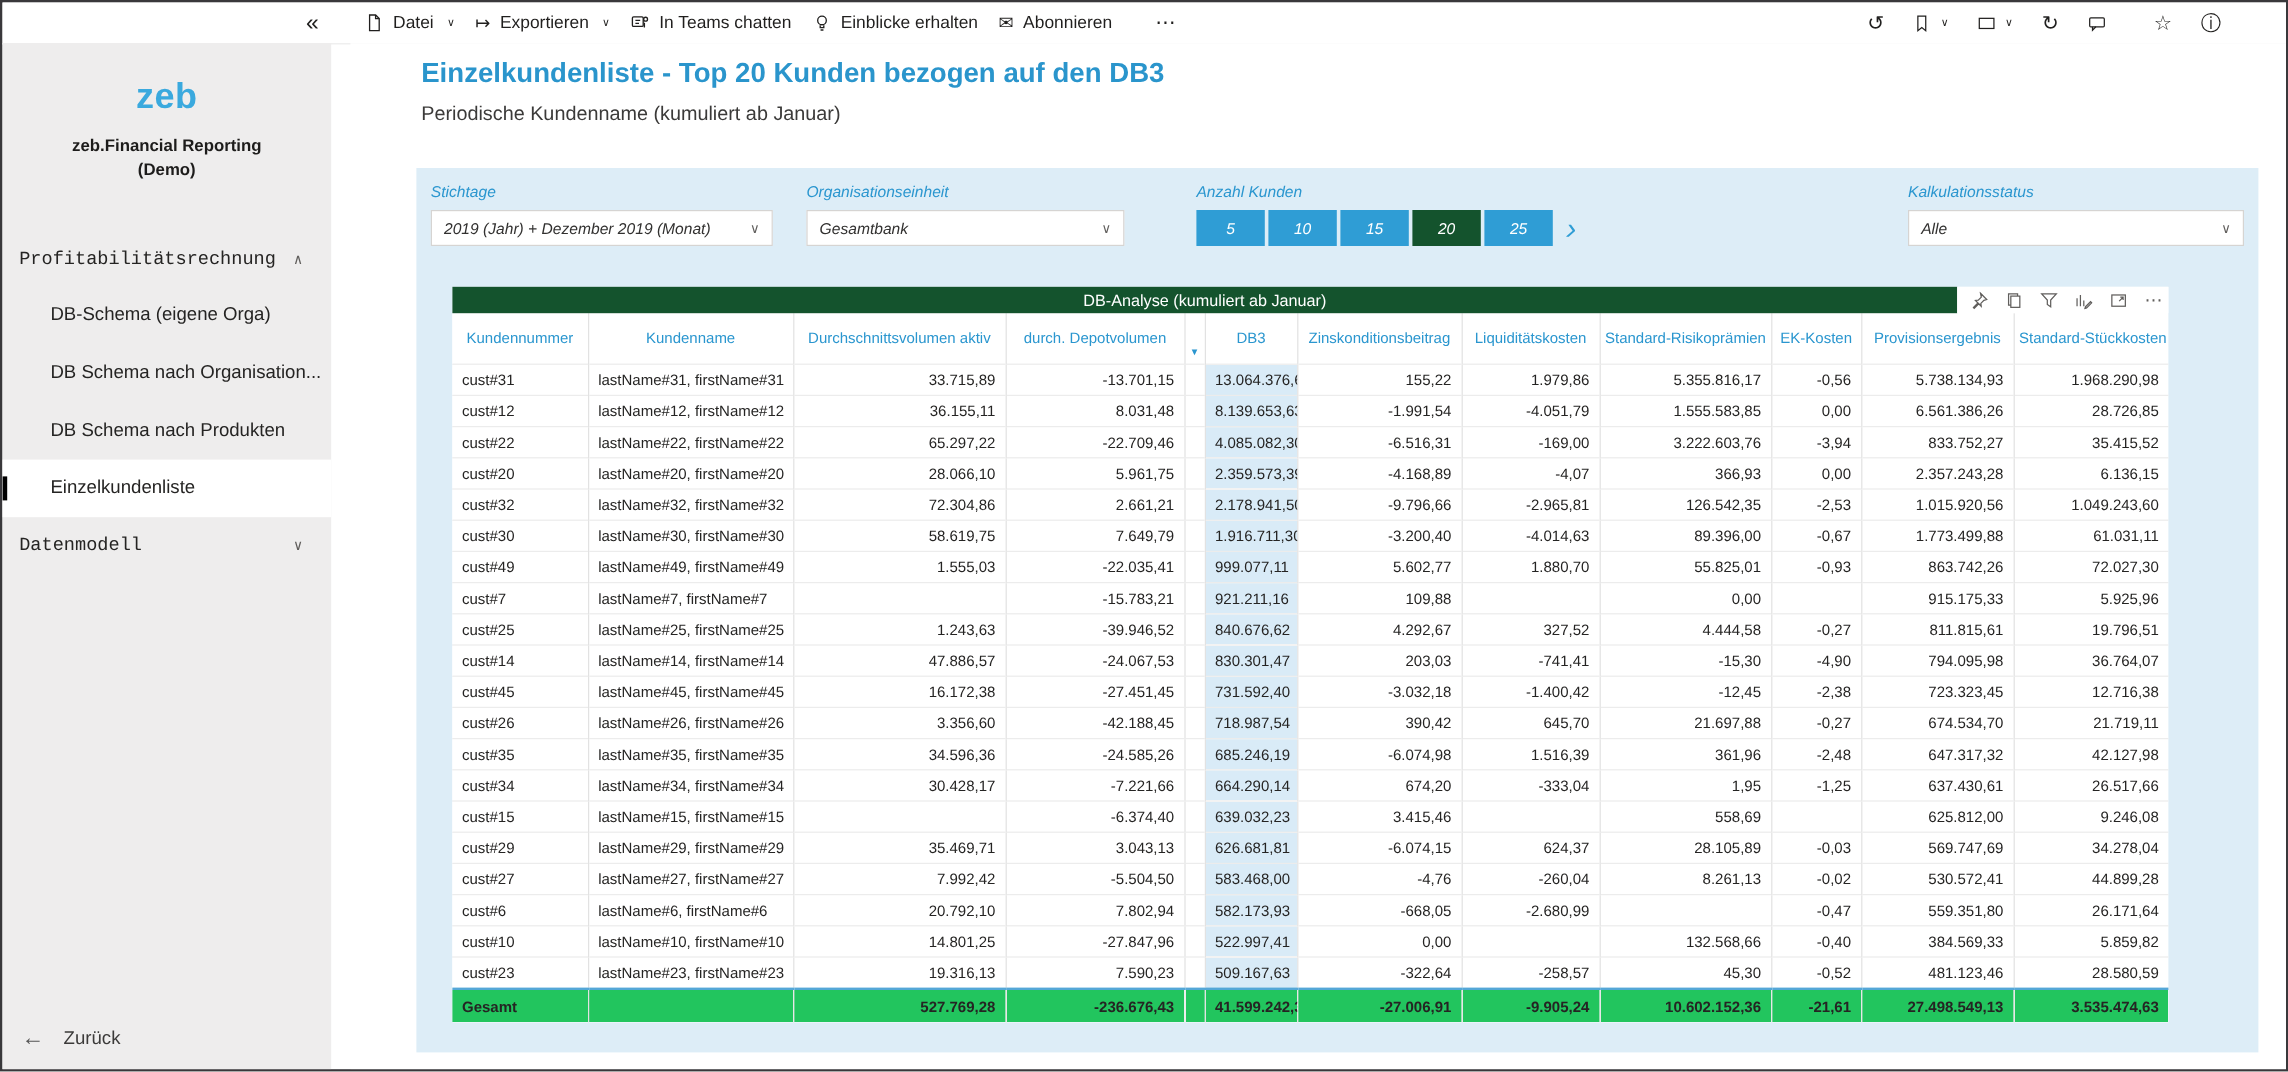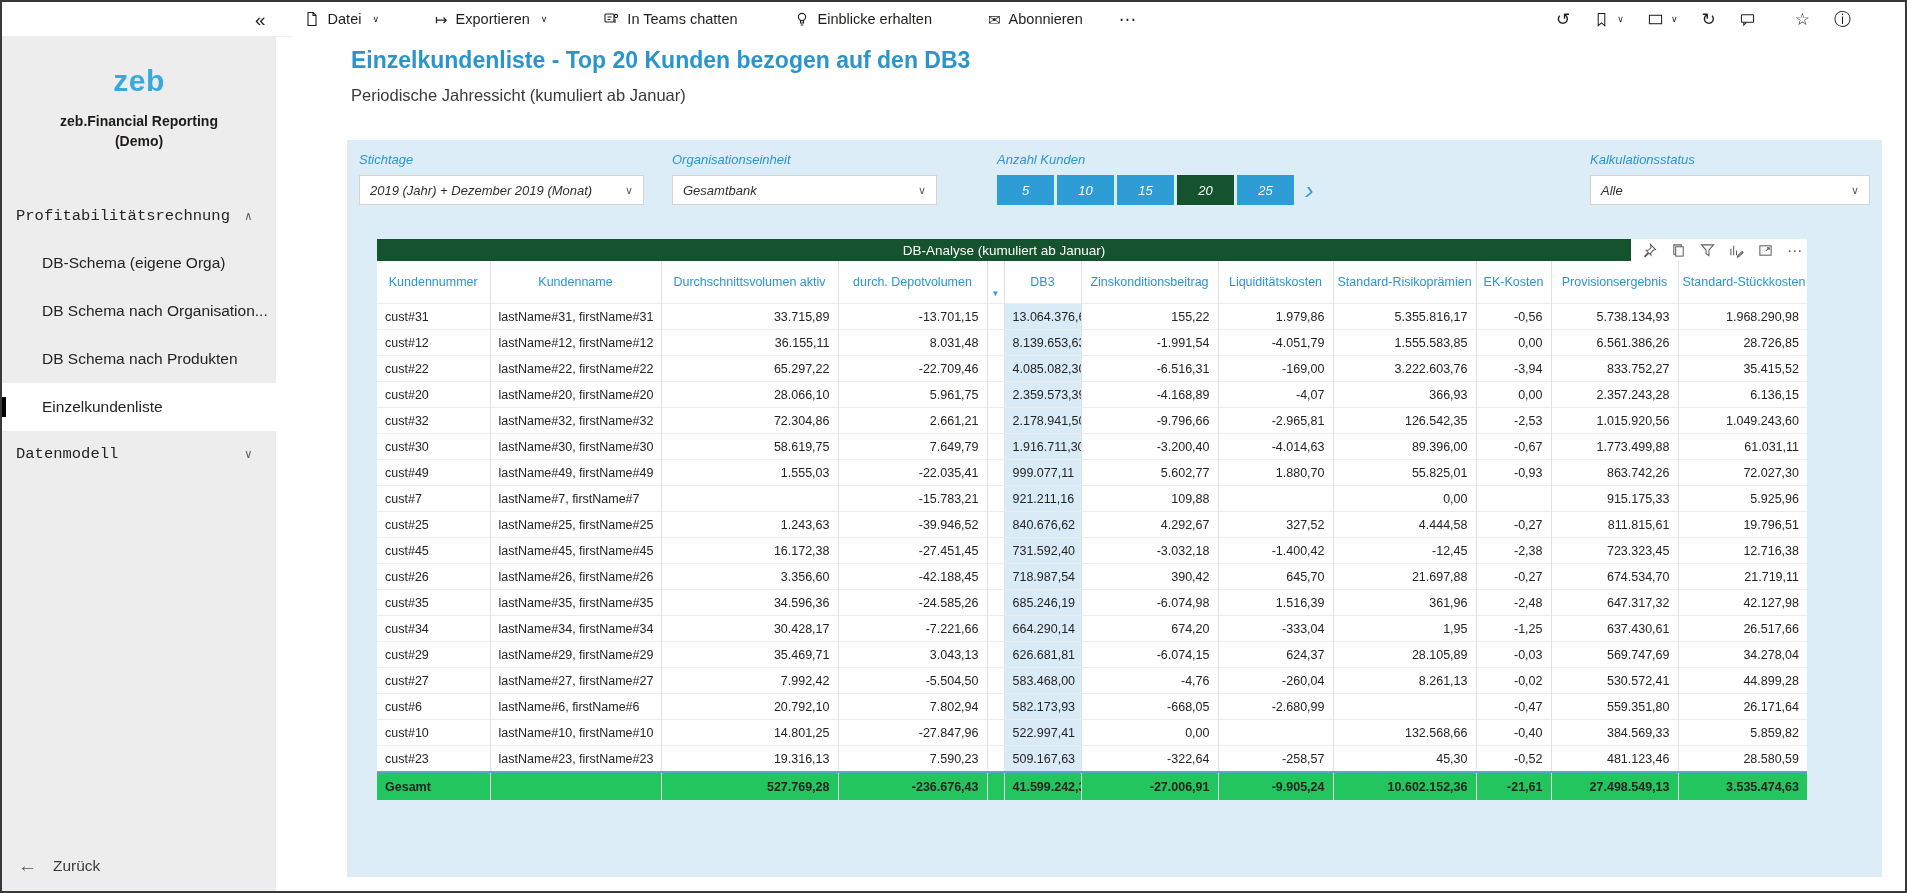--- a/index.html
+++ b/index.html
@@ -1,21 +1,21 @@
 <!DOCTYPE html>
 <html><head>
 <meta charset="utf-8">
 <style>
   html,body{margin:0;padding:0;background:#c9c9c9;font-family:"Liberation Sans","DejaVu Sans",sans-serif;}
   .window{position:relative;width:1907px;height:893px;border:2px solid #39383b;box-sizing:border-box;background:#fff;overflow:hidden;}
 
   
   .topbar{position:absolute;left:0;top:0;right:0;height:34px;background:#fff;border-bottom:1px solid #ececec;display:flex;align-items:center;font-size:14.5px;color:#201f1e;}
   .collapse{margin-left:253px;font-size:19px;line-height:1;cursor:pointer;color:#201f1e;}
-  .menu{display:flex;margin-left:38px;gap:56px;align-items:center;}
+  .menu{display:flex;margin-left:38px;gap:17px;align-items:center;}
   .tb-item{display:flex;align-items:center;gap:8px;cursor:pointer;white-space:nowrap;}
   .ic{display:inline-flex;align-items:center;justify-content:center;}
   .ic svg{width:16px;height:16px;display:block;}
   .glyph{font-size:15px;line-height:1;}
   .chev{font-size:9px;color:#201f1e;margin-left:3px;}
   .tb-more{margin-left:36px;font-size:17px;cursor:pointer;letter-spacing:2px;}
   .right-icons{position:absolute;right:54px;top:0;height:34px;display:flex;align-items:center;gap:24px;color:#201f1e;}
   .ri{display:flex;align-items:center;gap:5px;cursor:pointer;}
   .ri .glyph{font-size:17px;}
   .ri svg{width:15px;height:15px;display:block;}
@@ -184,21 +184,21 @@
         </div>
       </div>
     <div class="back">
       <span class="glyph">←</span>
       <span>Zurück</span>
     </div>
   </div>
 
   <div class="main">
     <div class="ptitle">Einzelkundenliste - Top 20 Kunden bezogen auf den DB3</div>
-    <div class="psub">Periodische Jahressicht (kumuliert ab Januar)</div>
+    <div class="psub">Periodische Kundenname (kumuliert ab Januar)</div>
 
     <div class="panel">
 
       <div class="fgroup" style="left:12px;width:285px;">
         <div class="flabel">Stichtage</div>
         <div class="dropdown">
           <span>2019 (Jahr) + Dezember 2019 (Monat)</span>
           <span class="dd-chev">∨</span>
         </div>
       </div>
@@ -430,20 +430,34 @@
                 <td class="sp"></td>
                 <td class="num db3">840.676,62</td>
                 <td class="num">4.292,67</td>
                 <td class="num">327,52</td>
                 <td class="num">4.444,58</td>
                 <td class="num">-0,27</td>
                 <td class="num">811.815,61</td>
                 <td class="num">19.796,51</td>
               </tr>
               <tr>
+                <td class="txt">cust#14</td>
+                <td class="txt">lastName#14, firstName#14</td>
+                <td class="num">47.886,57</td>
+                <td class="num">-24.067,53</td>
+                <td class="sp"></td>
+                <td class="num db3">830.301,47</td>
+                <td class="num">203,03</td>
+                <td class="num">-741,41</td>
+                <td class="num">-15,30</td>
+                <td class="num">-4,90</td>
+                <td class="num">794.095,98</td>
+                <td class="num">36.764,07</td>
+              </tr>
+              <tr>
                 <td class="txt">cust#45</td>
                 <td class="txt">lastName#45, firstName#45</td>
                 <td class="num">16.172,38</td>
                 <td class="num">-27.451,45</td>
                 <td class="sp"></td>
                 <td class="num db3">731.592,40</td>
                 <td class="num">-3.032,18</td>
                 <td class="num">-1.400,42</td>
                 <td class="num">-12,45</td>
                 <td class="num">-2,38</td>
@@ -486,20 +500,34 @@
                 <td class="sp"></td>
                 <td class="num db3">664.290,14</td>
                 <td class="num">674,20</td>
                 <td class="num">-333,04</td>
                 <td class="num">1,95</td>
                 <td class="num">-1,25</td>
                 <td class="num">637.430,61</td>
                 <td class="num">26.517,66</td>
               </tr>
               <tr>
+                <td class="txt">cust#15</td>
+                <td class="txt">lastName#15, firstName#15</td>
+                <td class="num"></td>
+                <td class="num">-6.374,40</td>
+                <td class="sp"></td>
+                <td class="num db3">639.032,23</td>
+                <td class="num">3.415,46</td>
+                <td class="num"></td>
+                <td class="num">558,69</td>
+                <td class="num"></td>
+                <td class="num">625.812,00</td>
+                <td class="num">9.246,08</td>
+              </tr>
+              <tr>
                 <td class="txt">cust#29</td>
                 <td class="txt">lastName#29, firstName#29</td>
                 <td class="num">35.469,71</td>
                 <td class="num">3.043,13</td>
                 <td class="sp"></td>
                 <td class="num db3">626.681,81</td>
                 <td class="num">-6.074,15</td>
                 <td class="num">624,37</td>
                 <td class="num">28.105,89</td>
                 <td class="num">-0,03</td>

